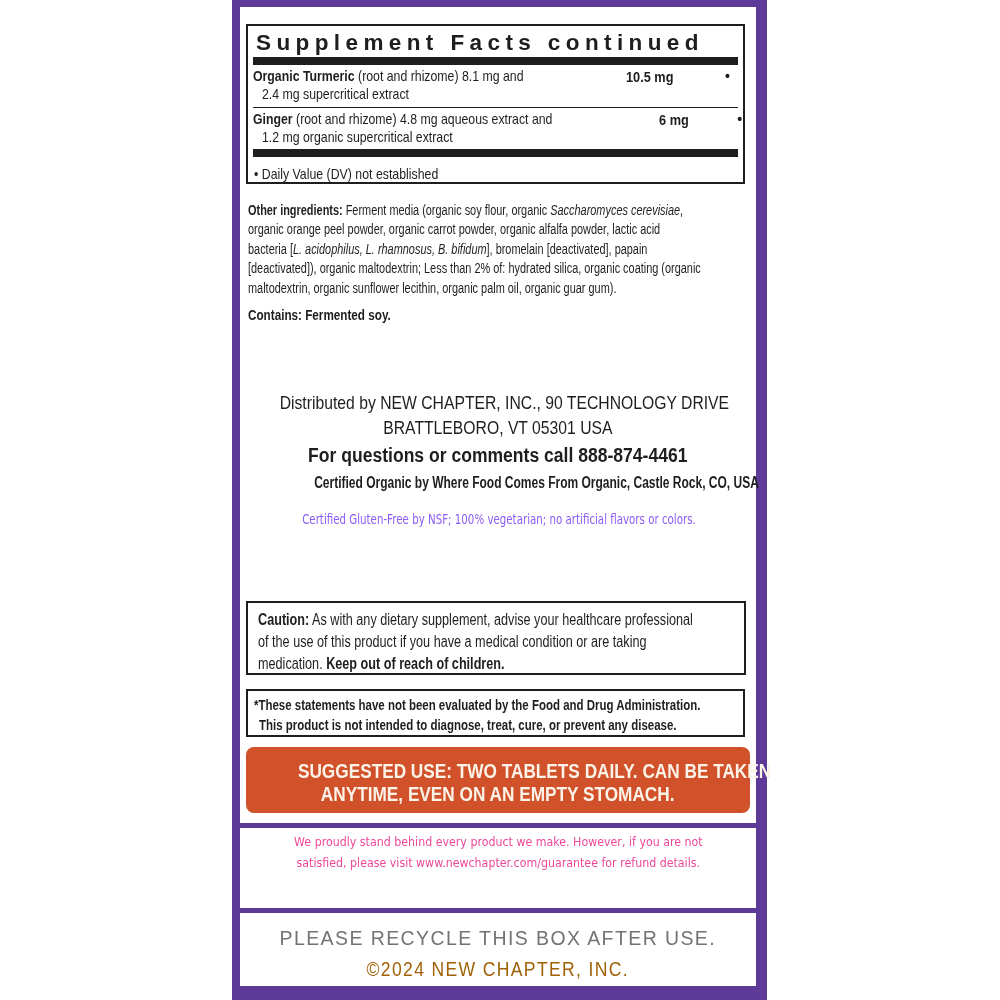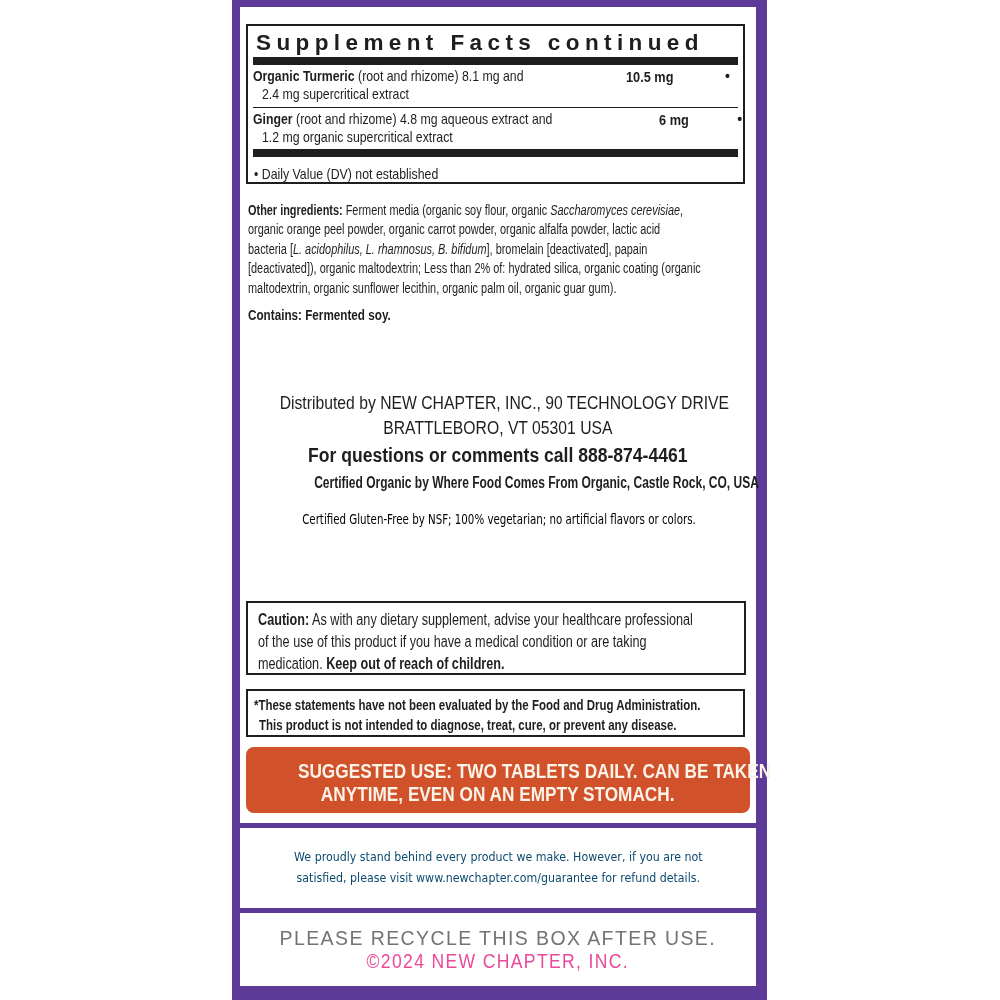--- a/index.html
+++ b/index.html
@@ -38,42 +38,42 @@
   .oi{position:absolute;left:8px;top:194px;font-size:14px;line-height:19.4px;}
   .oi .sx{--s:.78;}
   .contains{position:absolute;left:8px;top:299px;font-size:15px;}
   .contains .sx{--s:.78;}
 
   
   .dist{position:absolute;left:0;top:383px;width:100%;font-size:18.5px;line-height:25px;text-align:center;}
   .dist .sx{--s:.85;}
   .quest{position:absolute;left:0;top:437px;width:100%;font-size:19.5px;font-weight:bold;}
   .certorg{position:absolute;left:0;top:467px;width:100%;font-size:16px;font-weight:bold;}
-  .certgf{position:absolute;left:0;top:504px;width:100%;font-size:13.5px;font-family:"DejaVu Sans",sans-serif;color:#000000;}
+  .certgf{position:absolute;left:0;top:504px;width:100%;font-size:13.5px;font-family:"DejaVu Sans",sans-serif;color:#8b5cf6;}
 
   
   .caution{position:absolute;left:6px;top:594px;width:500px;height:74px;border:2px solid #1e1e1e;box-sizing:border-box;padding:6px 0 0 10px;font-size:16px;line-height:22px;}
   .caution .sx{--s:.79;}
   .fda{position:absolute;left:6px;top:682px;width:499px;height:48px;border:2px solid #1e1e1e;box-sizing:border-box;padding:4px 0 0 6px;font-size:15.5px;line-height:20px;font-weight:bold;}
   .fda .sx{--s:.74;}
   .fda .ind{padding-left:5px;}
 
   
   .suse{position:absolute;left:6px;top:740px;width:504px;height:66px;background:#d1512a;border-radius:8px;box-sizing:border-box;padding-top:12px;color:#fbf3e8;font-size:21px;line-height:23px;font-weight:bold;}
   .suse .sx{--s:.82;}
 
   
   .g-title{margin-top:9px;font-size:20px;line-height:22px;font-weight:bold;color:#5b2d90;letter-spacing:1px;}
   .g-title sup{font-size:10px;letter-spacing:0;}
-  .g-body{margin-top:18px;font-size:13px;line-height:21px;font-family:"DejaVu Sans",sans-serif;color:#0c4a6e;}
+  .g-body{margin-top:3px;font-size:13px;line-height:21px;font-family:"DejaVu Sans",sans-serif;color:#ec4899;}
   .g-body .sx{--s:.85;}
 
   
   .r1{margin-top:13px;font-size:20.5px;line-height:24px;letter-spacing:1.5px;color:#737373;}
-  .r2{font-size:19.5px;line-height:22px;letter-spacing:1.5px;color:#ec4899;}
+  .r2{font-size:19.5px;line-height:22px;letter-spacing:1.5px;color:#a16207;margin-top:8px;}
 </style>
 </head>
 <body>
 
 <div class="col">
 
   <section class="sec sec-main">
 
     <div class="sf">
       <div class="sf-title">Supplement Facts continued</div>

